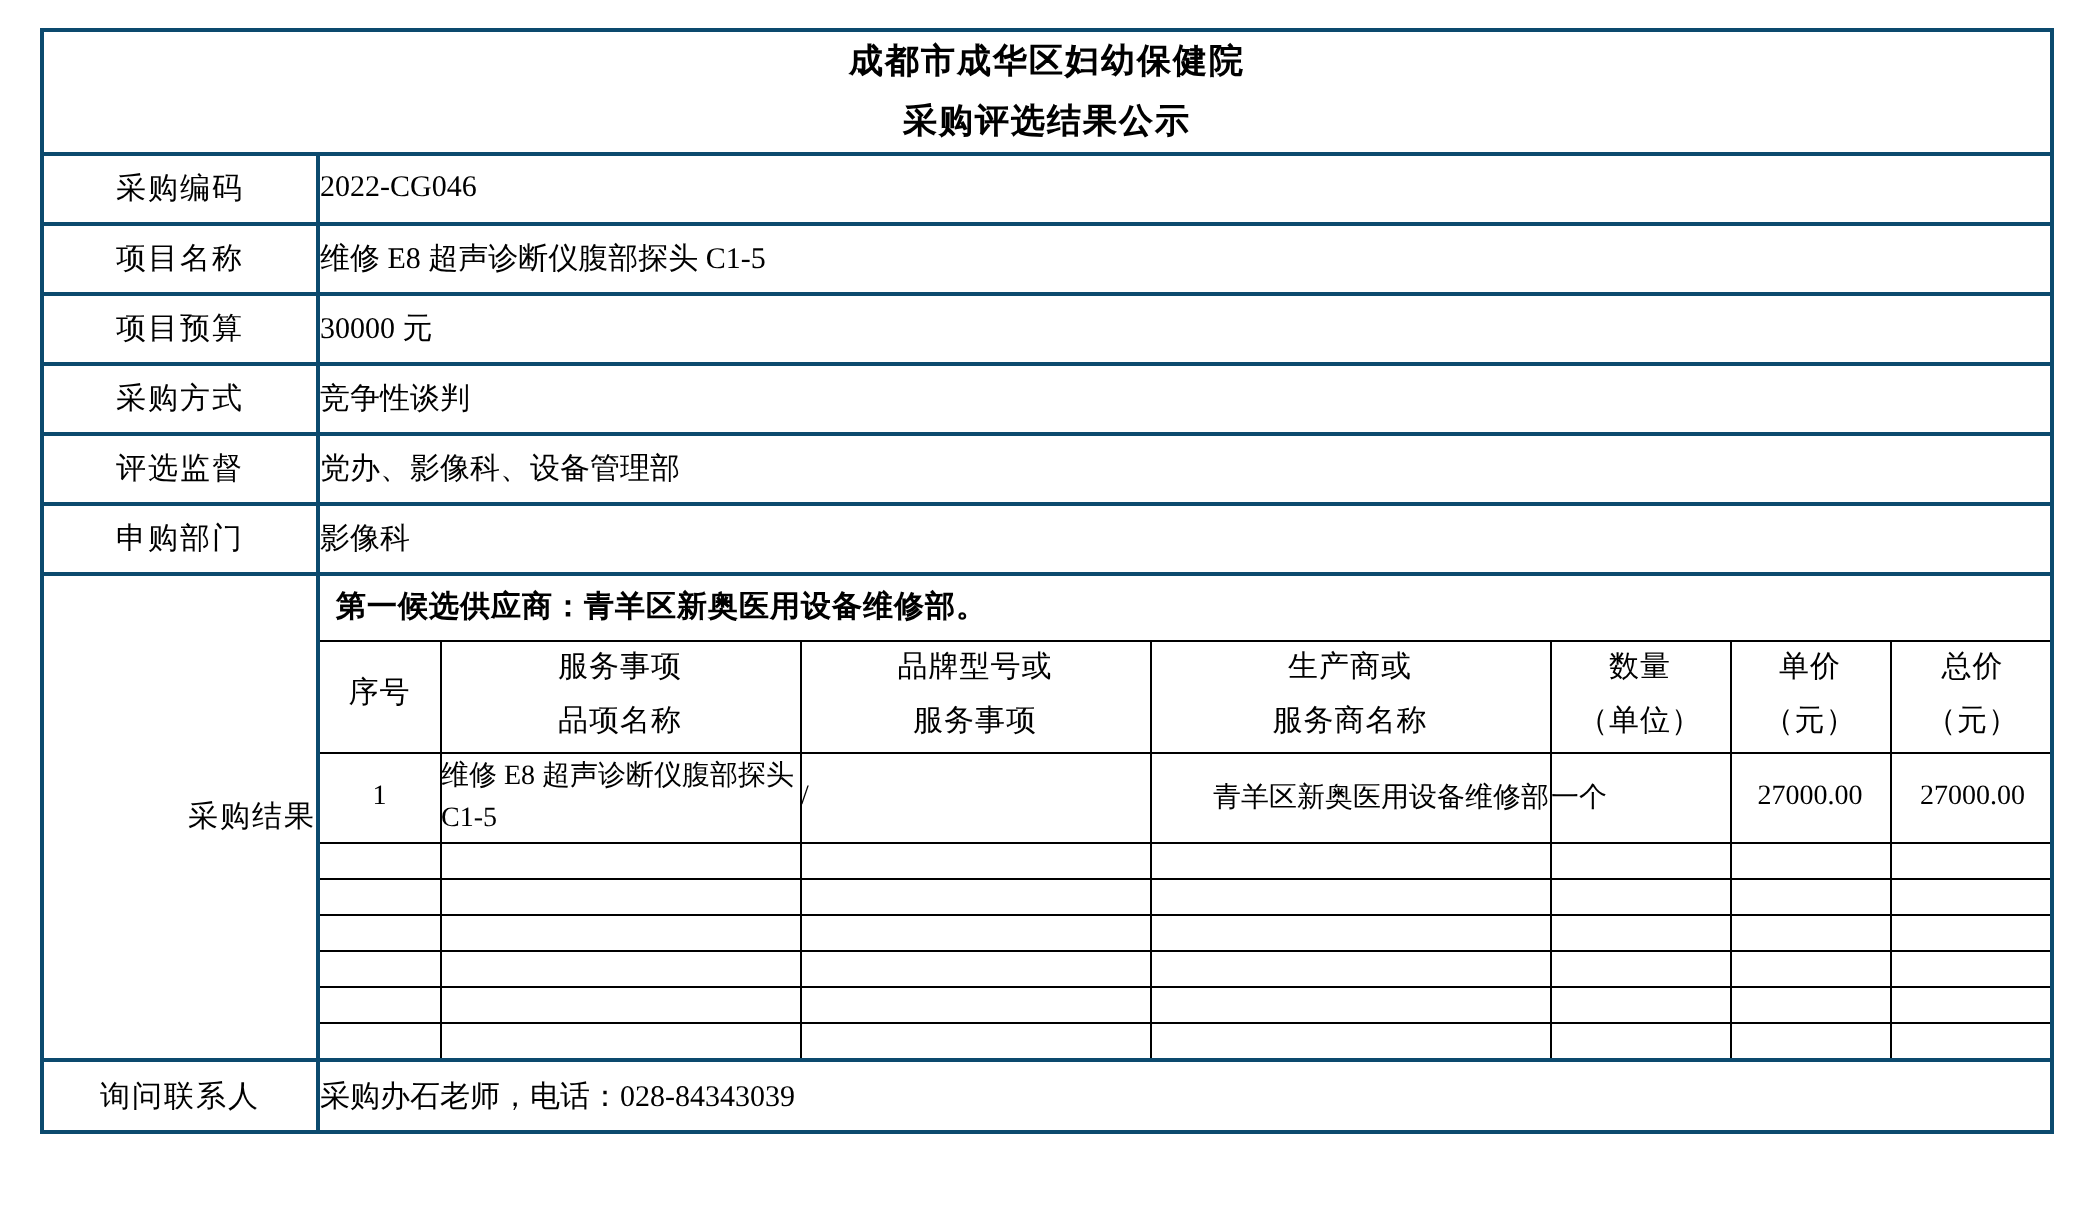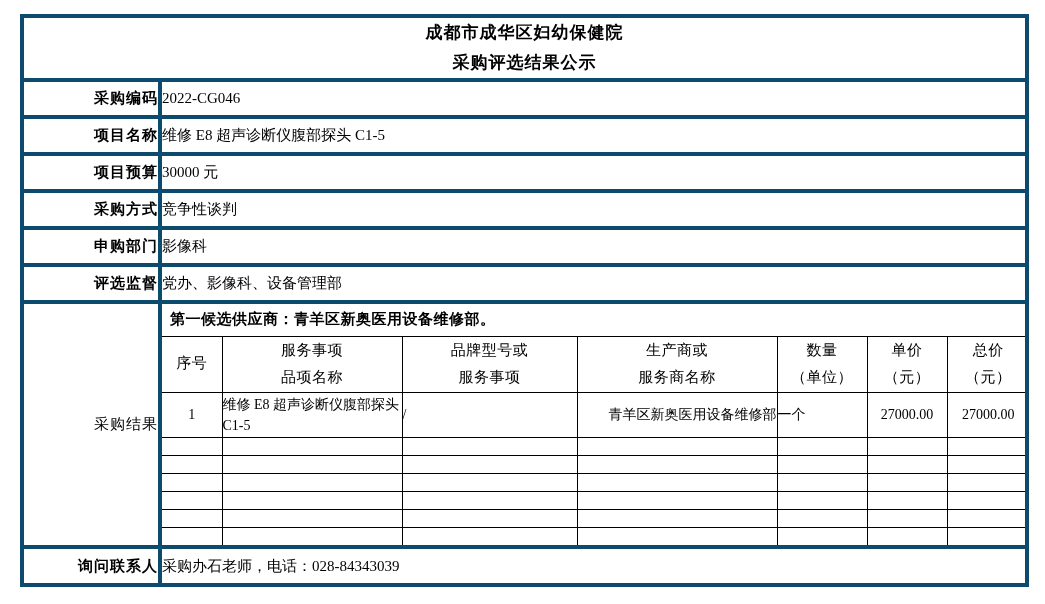--- a/index.html
+++ b/index.html
@@ -19,44 +19,44 @@
     height: 604px;
     box-sizing: border-box;
     padding: 14px 20px 0 20px;
   }
   table.main {
     width: 1005px;
     border-collapse: collapse;
     table-layout: fixed;
   }
   table.main > tbody > tr > td {
-    border: 4px solid #0c4a6e;
+    border: 2px solid #0c4a6e;
     padding: 0;
     vertical-align: middle;
   }
   .title-cell {
     text-align: center;
     padding: 9px 0 10px 0;
   }
   .title-line1 {
     font-size: 17px;
     font-weight: bold;
     letter-spacing: 1px;
     line-height: 1.75;
   }
   .title-line2 {
     font-size: 17px;
     font-weight: bold;
     letter-spacing: 1px;
     line-height: 1.75;
   }
   .label-cell {
-    text-align: right;
-    font-size: 15px;
-    font-weight: bold;
+    text-align: center;
+    font-size: 15px;
+    font-weight: normal;
     height: 33px;
     letter-spacing: 1px;
     margin-left: 32px;
   }
   .value-cell {
     text-align: left;
     font-size: 15px;
     padding-left: 8px;
     height: 33px;
   }
@@ -184,26 +184,26 @@
       </tr>
       <tr>
         <td class="label-cell">项目预算</td>
         <td class="value-cell">30000 元</td>
       </tr>
       <tr>
         <td class="label-cell">采购方式</td>
         <td class="value-cell">竞争性谈判</td>
       </tr>
       <tr>
+        <td class="label-cell">评选监督</td>
+        <td class="value-cell">党办、影像科、设备管理部</td>
+      </tr>
+      <tr>
         <td class="label-cell">申购部门</td>
         <td class="value-cell">影像科</td>
-      </tr>
-      <tr>
-        <td class="label-cell">评选监督</td>
-        <td class="value-cell">党办、影像科、设备管理部</td>
       </tr>
 
       <tr>
         <td class="result-label">采购结果</td>
         <td class="result-body">
           <div class="candidate-line">第一候选供应商：青羊区新奥医用设备维修部。</div>
           <table class="items">
             <colgroup>
               <col style="width:60px">
               <col style="width:180px">

